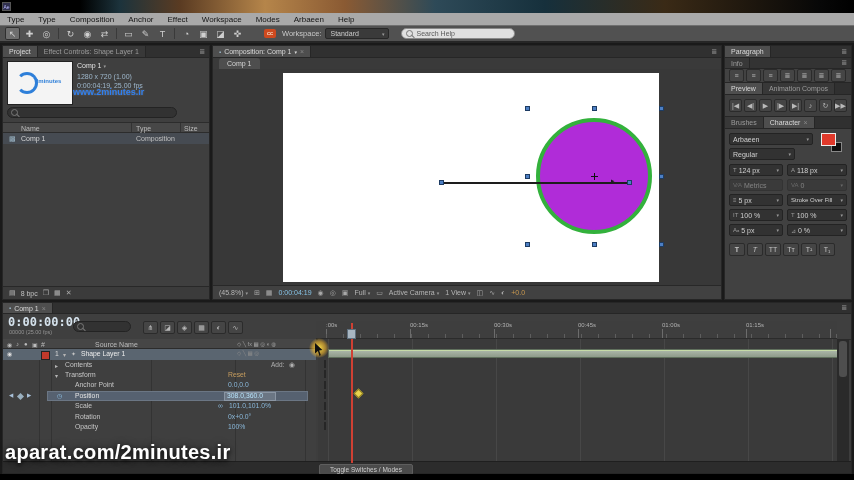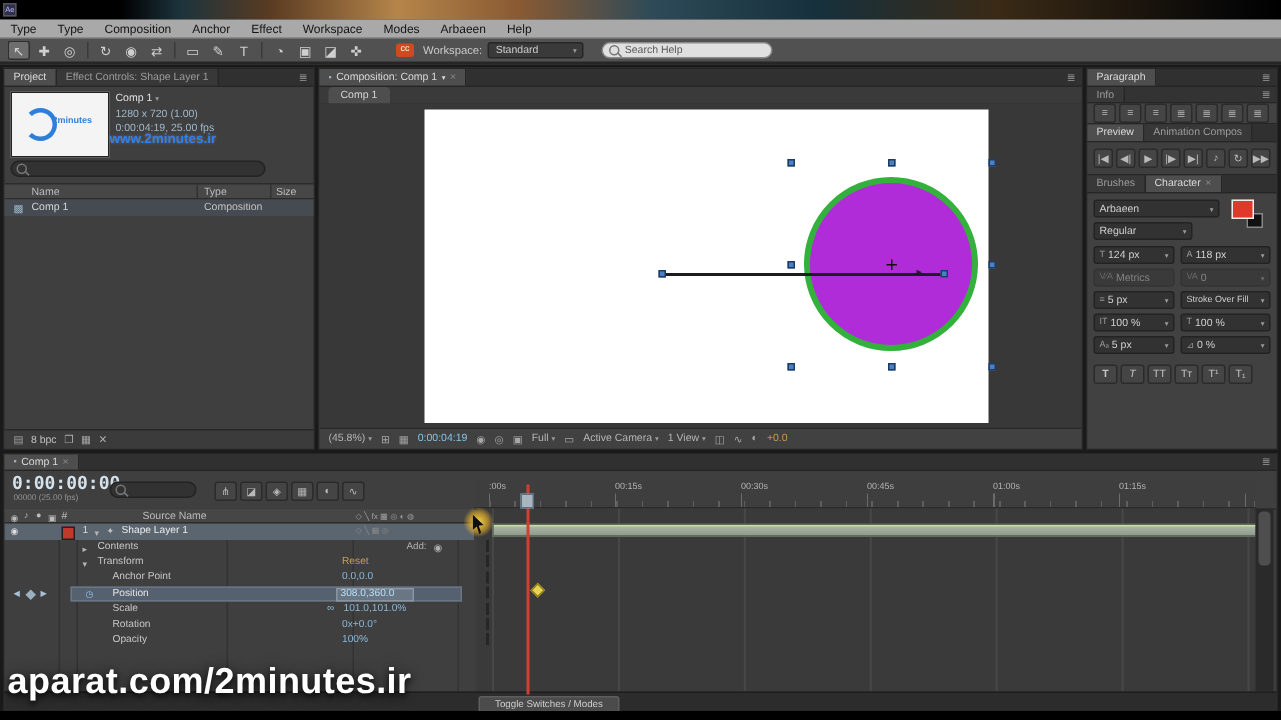--- a/index.html
+++ b/index.html
@@ -129,21 +129,21 @@
     filter:drop-shadow(0 0 1px #fff);}
   .tl-foot{position:absolute;left:0;right:0;bottom:0;height:12px;background:#2c2c2c;
     border-top:1px solid #1f1f1f;box-sizing:border-box;}
   .toggle-btn{position:absolute;left:316px;top:2px;height:9px;line-height:9px;padding:0 10px;
     background:#4b4b4b;border:1px solid #5e5e5e;border-radius:2px;font-size:6.5px;color:#cdcdcd;}
   .vscroll{position:absolute;right:2px;top:36px;width:12px;bottom:12px;background:#2a2a2a;}
   .vthumb{position:absolute;left:2px;top:2px;width:8px;height:36px;background:#4e4e4e;border-radius:3px;}
   .vdiv{position:absolute;top:0;bottom:0;width:1px;background:#333;}
   
   .black-strip{position:absolute;left:0;top:474px;width:854px;height:6px;background:#000;z-index:40;}
-  .watermark{position:absolute;left:5px;top:441px;font-size:24px;font-weight:bold;color:#fff;
+  .watermark{position:absolute;left:5px;top:441px;font-size:20px;font-weight:bold;color:#fff;
     letter-spacing:.3px;z-index:50;text-shadow:0 2px 4px rgba(0,0,0,.85),0 0 10px rgba(0,0,0,.45);}
 </style>
 </head>
 <body>
 
 <div class="screen">
 
   <div class="titlebar">
     <div class="app-icon">Ae</div>
   </div>

